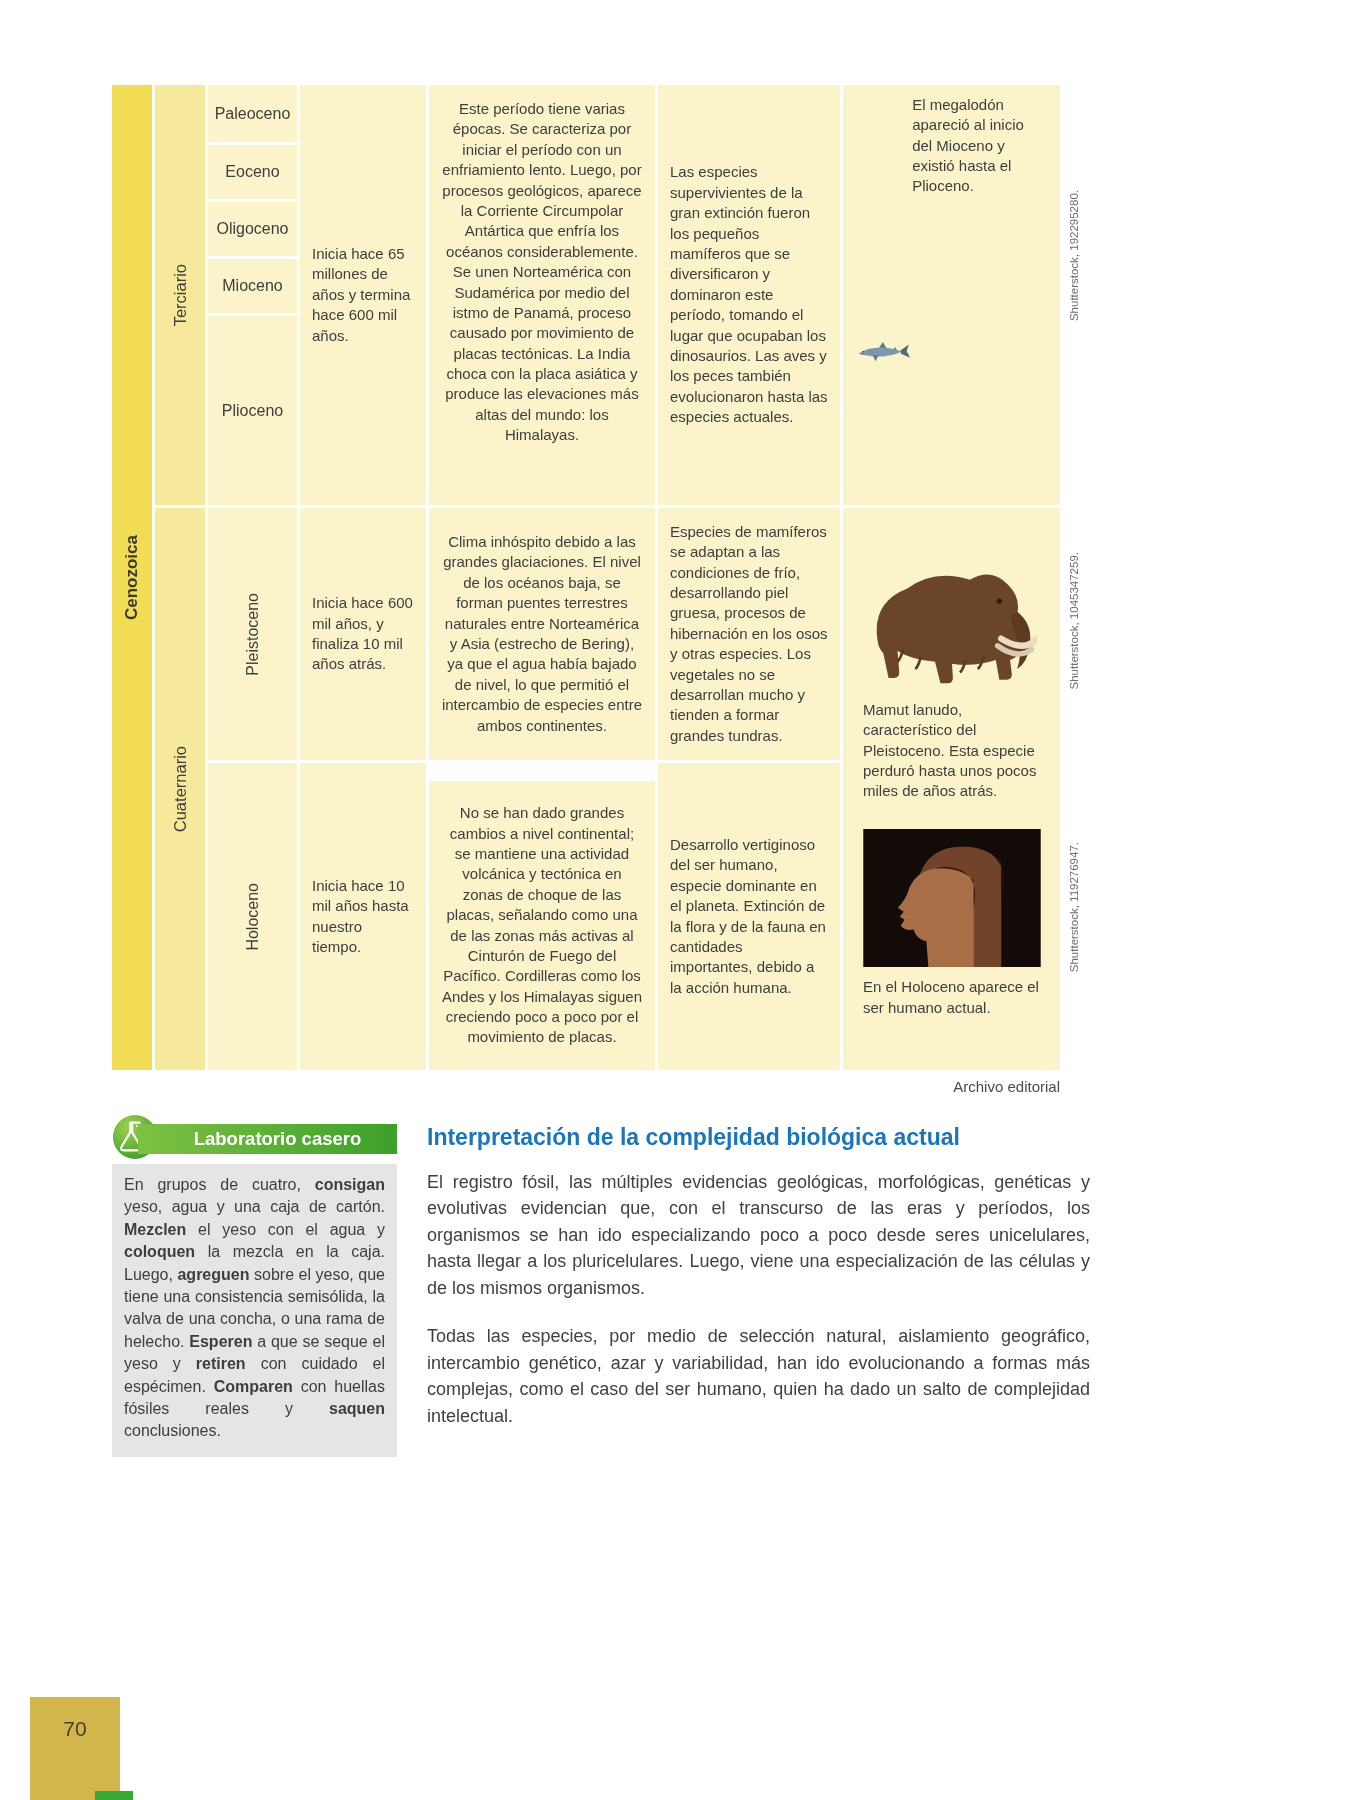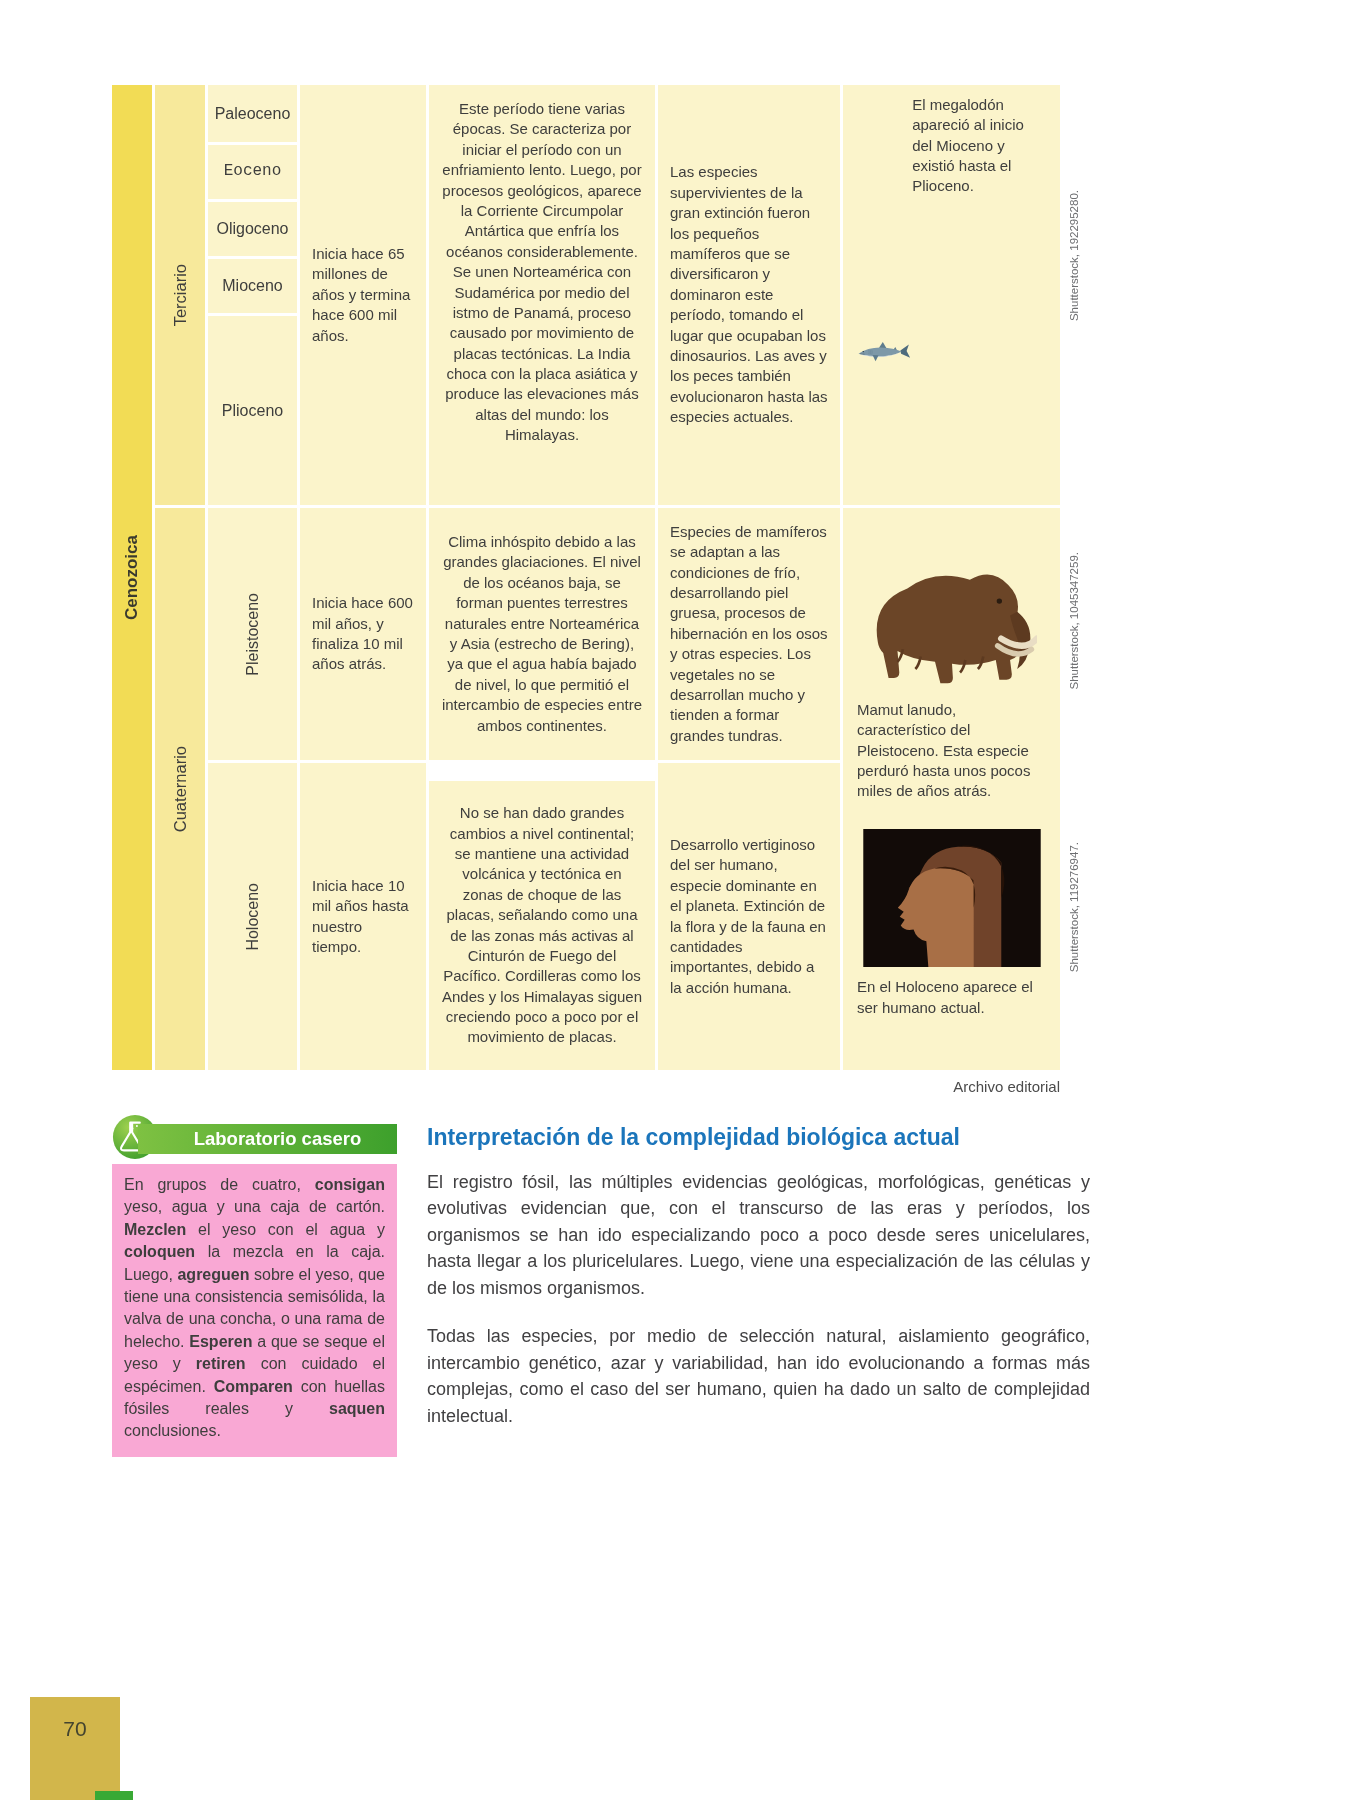--- a/index.html
+++ b/index.html
@@ -13,35 +13,35 @@
     grid-template-columns:40px 50px 89px 126px 226px 182px 217px;
     grid-template-rows:57px 54px 54px 54px 189px 252px 307px;
     gap:3px;background:#fff;
   }
   .cell{background:#fbf4cb;display:flex;align-items:center;justify-content:center;
         font-size:15px;line-height:1.36;color:#3e3e3d;box-sizing:border-box;}
   .vtext{writing-mode:vertical-rl;transform:rotate(180deg);white-space:nowrap;}
   .c-era{grid-area:1/1/8/2;background:#f2dc55;font-weight:bold;font-size:17px;color:#3a3a2e;}
   .c-terciario{grid-area:1/2/6/3;background:#f7e99b;font-size:16.5px;}
   .c-cuaternario{grid-area:6/2/8/3;background:#f7e99b;font-size:16.5px;}
-  .c-ep1{grid-area:1/3/2/4;}.c-ep2{grid-area:2/3/3/4;font-family:Liberation Mono, monospace;}.c-ep3{grid-area:3/3/4/4;}
+  .c-ep1{grid-area:1/3/2/4;}.c-ep2{grid-area:2/3/3/4;}.c-ep3{grid-area:3/3/4/4;}
   .c-ep4{grid-area:4/3/5/4;}.c-ep5{grid-area:5/3/6/4;}
   .c-epoch{font-size:16px;text-align:center;padding:4px;}
   .c-pleisto{grid-area:6/3/7/4;font-size:16px;}
   .c-holo{grid-area:7/3/8/4;font-size:16px;}
   .c-timing-t{grid-area:1/4/6/5;}.c-timing-p{grid-area:6/4/7/5;}.c-timing-h{grid-area:7/4/8/5;}
   .c-timing{justify-content:flex-start;text-align:left;padding:12px 12px;}
   .c-desc-t{grid-area:1/5/6/6;align-items:flex-start;}
   .c-desc-p{grid-area:6/5/7/6;}
   .c-desc-h{grid-area:7/5/8/6;margin-top:18px;}
   .c-desc{justify-content:flex-start;text-align:center;padding:14px 12px;}
   .c-spec-t{grid-area:1/6/6/7;}.c-spec-p{grid-area:6/6/7/7;}.c-spec-h{grid-area:7/6/8/7;}
   .c-spec{justify-content:flex-start;text-align:left;padding:12px 12px;}
   .c-img-t{grid-area:1/7/6/8;flex-direction:row;align-items:center;justify-content:flex-start;padding:0 14px;}
-  .c-img-q{grid-area:6/7/8/8;flex-direction:column;align-items:center;justify-content:flex-start;padding:0 14px;}
+  .c-img-q{grid-area:6/7/8/8;flex-direction:column;align-items:center;justify-content:flex-start;padding:0 20px;}
   .caption{font-size:15px;line-height:1.35;text-align:left;align-self:stretch;}
   .img-shark{margin-top:116px;}
   .cap-shark{margin-top:10px;}
   .img-mammoth{margin-top:52px;}
   .cap-mammoth{margin-top:6px;}
   .img-human{margin-top:28px;}
   .cap-human{margin-top:10px;}
 
   .credit{position:absolute;left:1068px;font-size:11.5px;color:#6d6e71;
           writing-mode:vertical-rl;transform:rotate(180deg);white-space:nowrap;}
@@ -52,21 +52,21 @@
            font-size:15px;color:#4b4b4b;}
 
   
   .lab{position:absolute;left:112px;top:1114px;width:285px;}
   .lab-header{position:relative;height:46px;}
   .lab-bar{position:absolute;left:26px;right:0;top:10px;height:30px;
            background:linear-gradient(90deg,#7ec142,#3da02c);
            display:flex;align-items:center;justify-content:center;}
   .lab-title{color:#fff;font-weight:bold;font-size:18.5px;padding-left:20px;}
   .lab-icon{position:absolute;left:0;top:0;width:46px;height:46px;}
-  .lab-box{margin-top:4px;background:#f9a8d4;padding:10px 12px 14px 12px;
+  .lab-box{margin-top:4px;background:#e5e5e5;padding:10px 12px 14px 12px;
            text-align:justify;font-size:16px;line-height:1.4;color:#3e3e3d;}
 
   
   .section{position:absolute;left:427px;top:1124px;width:663px;}
   .section-title{color:#1b75bb;font-weight:bold;font-size:23px;margin:0 0 18px 0;}
   .section p{font-size:18px;line-height:1.47;color:#414042;text-align:justify;margin:0 0 22px 0;}
 
   
   .page-num-block{position:absolute;left:30px;top:1697px;width:90px;height:103px;
                   background:#d2b64b;}

